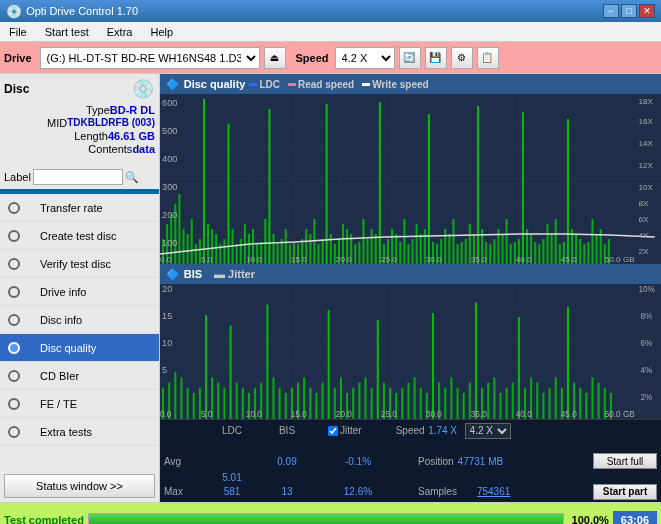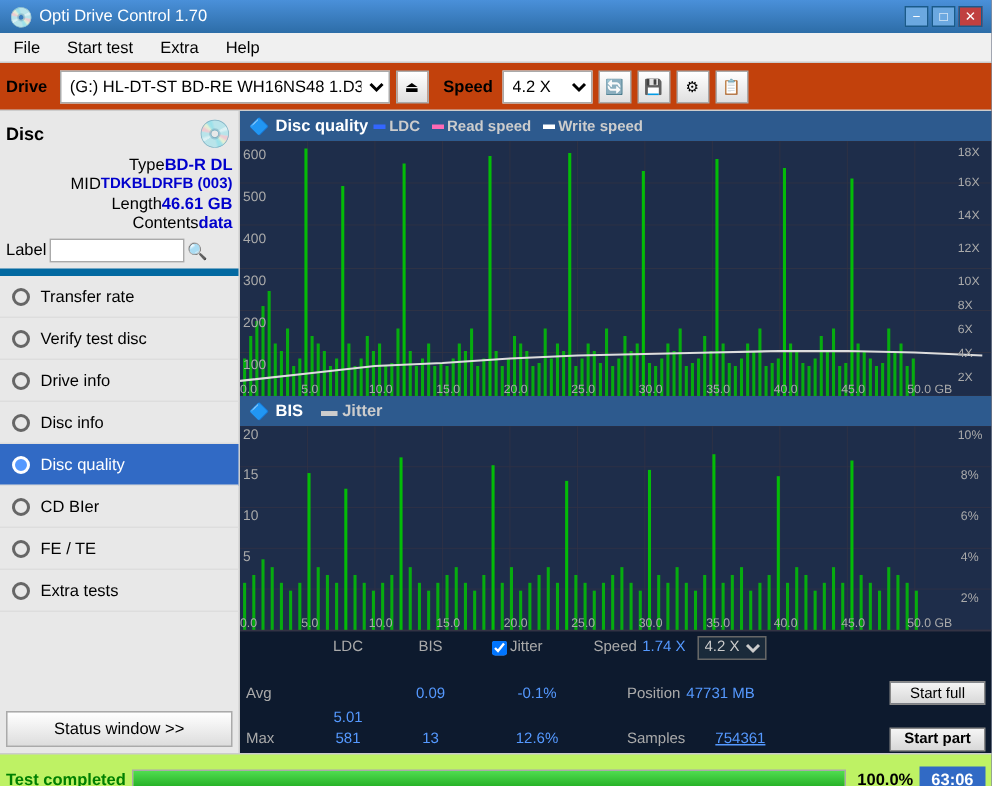--- a/index.html
+++ b/index.html
@@ -10,43 +10,43 @@
     .titlebar-title { display: flex; align-items: center; gap: 4px; }
     .titlebar-controls { display: flex; gap: 2px; }
     .titlebar-btn { width: 16px; height: 14px; background: #6ba8e0; border: 1px solid #1a5a8a; color: white; font-size: 9px; display: flex; align-items: center; justify-content: center; cursor: pointer; }
     .titlebar-btn.close { background: #c04040; }
 
     
     .menubar { background: #f0f0f0; border-bottom: 1px solid #ccc; height: 20px; display: flex; align-items: center; padding: 0 4px; gap: 8px; font-size: 11px; }
     .menu-item { padding: 2px 5px; cursor: pointer; }
 
     
-    .toolbar { background: #c2410c; border-bottom: 1px solid #ccc; height: 32px; display: flex; align-items: center; padding: 2px 4px; gap: 4px; }
+    .toolbar { background: #fca5a5; border-bottom: 1px solid #ccc; height: 32px; display: flex; align-items: center; padding: 2px 4px; gap: 4px; }
     .toolbar-label { font-size: 11px; font-weight: bold; margin-right: 4px; }
     .drive-select { height: 22px; border: 1px solid #aaa; background: white; font-size: 11px; flex: 1; padding: 0 2px; max-width: 220px; }
     .toolbar-icon-btn { width: 22px; height: 22px; border: 1px solid #aaa; background: linear-gradient(to bottom, #fff, #e0e0e0); display: flex; align-items: center; justify-content: center; cursor: pointer; font-size: 10px; }
     .speed-label { margin-left: 6px; margin-right: 2px; font-size: 11px; font-weight: bold; }
     .speed-select { height: 22px; border: 1px solid #aaa; background: white; font-size: 11px; width: 60px; padding: 0 2px; }
 
     
     .main { display: flex; height: calc(524px - 22px - 20px - 32px - 22px); }
 
     
     .sidebar { width: 160px; min-width: 160px; background: #e8e8e8; border-right: 1px solid #ccc; display: flex; flex-direction: column; }
     .disc-panel { padding: 4px; border-bottom: 5px solid #0369a1; }
     .disc-header { display: flex; align-items: center; justify-content: space-between; margin-bottom: 4px; }
     .disc-title { font-weight: bold; font-size: 12px; }
     .disc-row { display: flex; justify-content: flex-end; font-size: 11px; margin-bottom: 1px; }
     .disc-key { color: #000; }
     .disc-val { color: #0000cc; font-weight: bold; }
-    .label-row { display: flex; align-items: center; gap: 2px; margin-top: 4px; }
+    .label-row { display: flex; align-items: center; gap: 2px; margin-top: 14px; }
     .label-input { height: 16px; border: 1px solid #aaa; background: white; width: 90px; font-size: 10px; }
 
     .nav-items { flex: 1; }
-    .nav-item { height: 28px; display: flex; align-items: center; padding: 0 6px; gap: 5px; cursor: pointer; font-size: 11px; border-bottom: 1px solid #ddd; }
+    .nav-item { height: 28px; display: flex; align-items: center; padding: 0 6px; gap: 18px; cursor: pointer; font-size: 11px; border-bottom: 1px solid #ddd; }
     .nav-item.active { background: #316ac5; color: white; }
     .nav-icon { width: 16px; height: 16px; display: flex; align-items: center; justify-content: center; flex-shrink: 0; }
     .nav-circle { width: 12px; height: 12px; border-radius: 50%; border: 2px solid #666; background: transparent; }
     .nav-item.active .nav-circle { border-color: white; }
 
     .status-btn { margin: 4px; height: 24px; border: 1px solid #aaa; background: linear-gradient(to bottom, #fff, #ddd); font-size: 11px; cursor: pointer; text-align: center; display: flex; align-items: center; justify-content: center; }
 
     
     .content { flex: 1; display: flex; flex-direction: column; background: #1a1a2e; overflow: hidden; }
     .chart-header { background: #2d5a8e; color: white; height: 20px; display: flex; align-items: center; padding: 0 6px; gap: 4px; font-size: 11px; font-weight: bold; }
@@ -133,20 +133,26 @@
         <span style="cursor:pointer;font-size:11px;">🔍</span>
       </div>
     </div>
 
     <div class="nav-items">
       <div class="nav-item">
         <div class="nav-icon">
             <div class="nav-circle"></div>
           </div>
         <span>Transfer rate</span>
+      </div>
+      <div class="nav-item">
+        <div class="nav-icon">
+            <div class="nav-circle"></div>
+          </div>
+        <span>Create test disc</span>
       </div>
       <div class="nav-item">
         <div class="nav-icon">
             <div class="nav-circle"></div>
           </div>
         <span>Verify test disc</span>
       </div>
       <div class="nav-item">
         <div class="nav-icon">
             <div class="nav-circle"></div>

